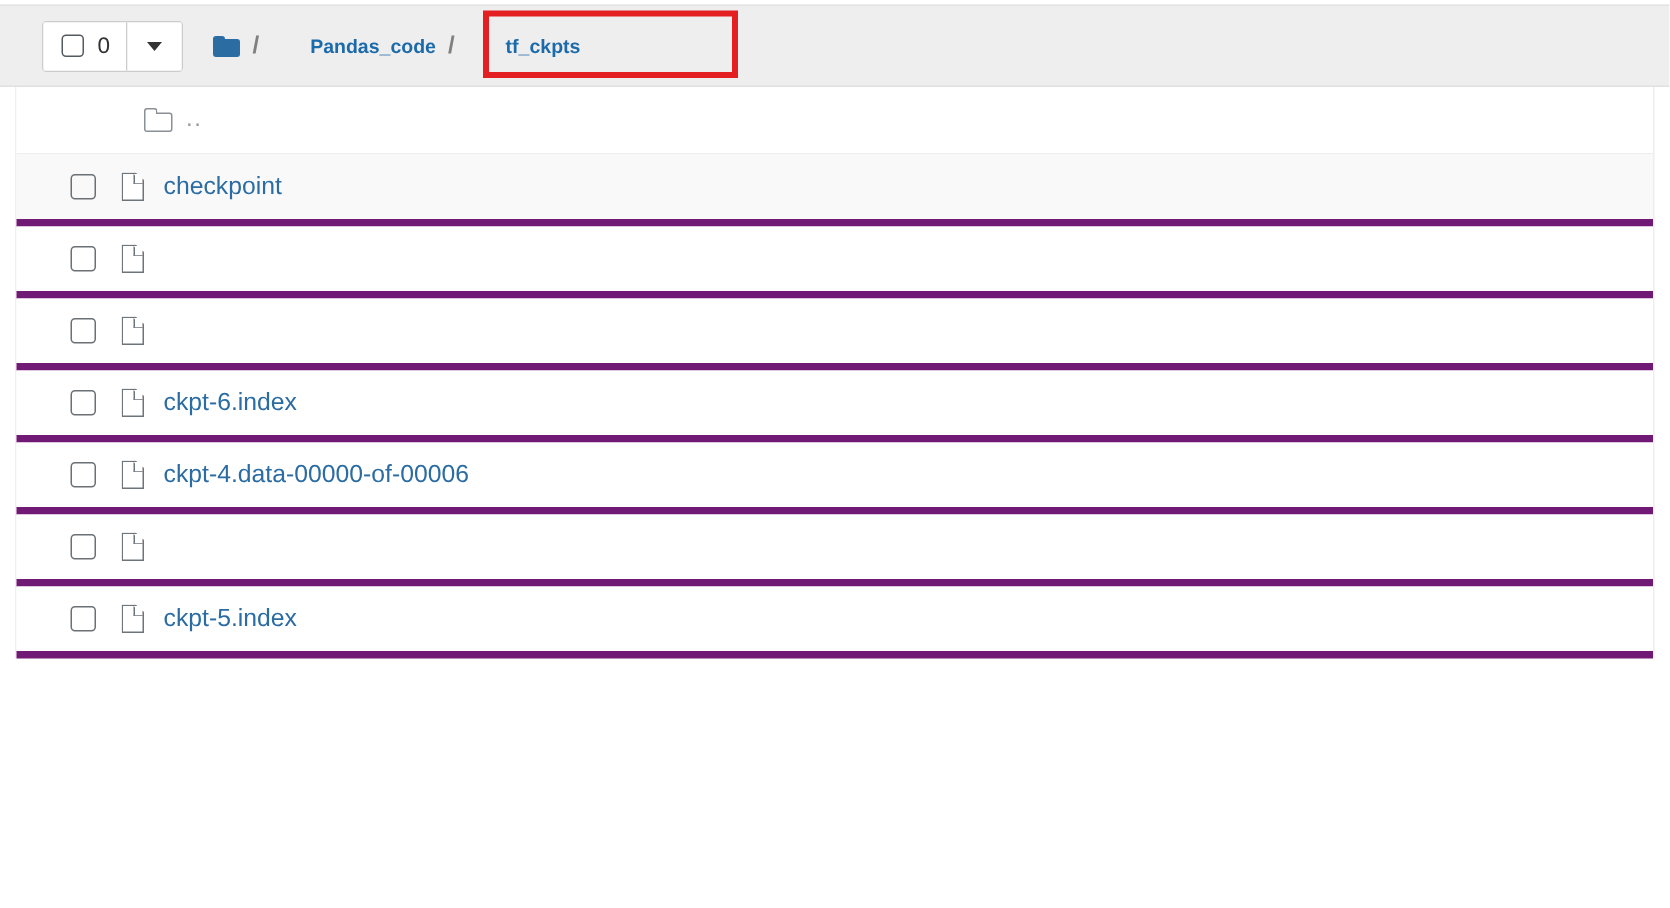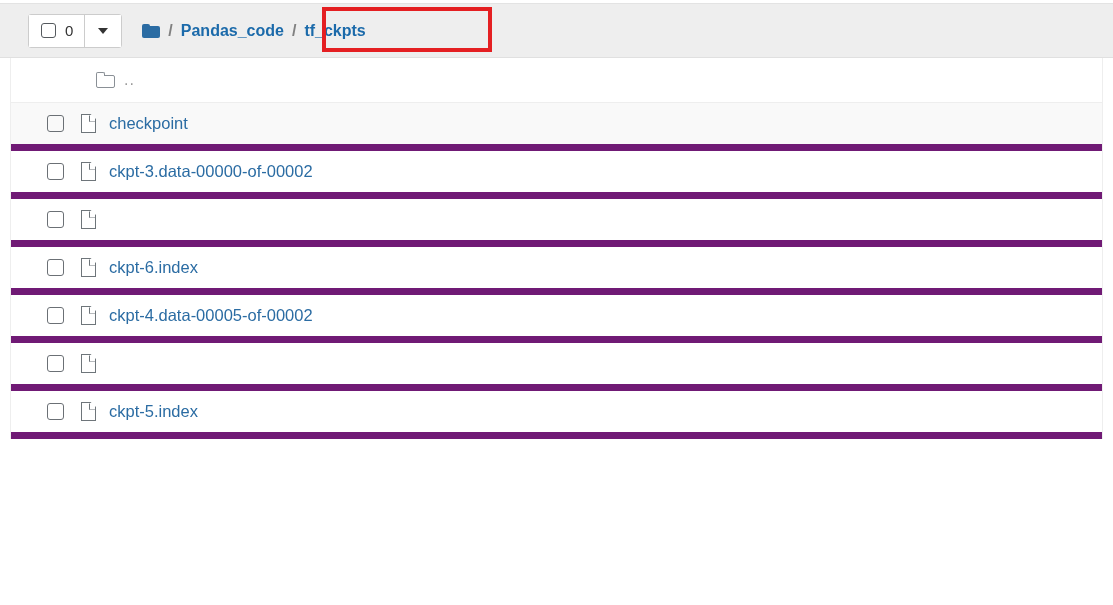--- a/index.html
+++ b/index.html
@@ -91,24 +91,25 @@
   .crumb-sep {
     color: #808080;
     font-weight: bold;
     font-size: 16px;
     margin: 0 8px;
     user-select: none;
   }
   .crumb-link {
     color: #1b6aaa;
     font-weight: bold;
-    font-size: 16px;
+    font-size: 13px;
     text-decoration: none;
     white-space: nowrap;
     cursor: pointer;
+    margin-left: 26px;
   }
   .folder-solid {
     position: relative;
     width: 18px;
     height: 14px;
     display: inline-block;
   }
   .folder-solid::before {
     content: "";
     position: absolute;
@@ -147,21 +148,21 @@
     width: 1093px;
     border-left: 1px solid #eeeeee;
     border-right: 1px solid #eeeeee;
     box-sizing: border-box;
   }
   .row {
     position: relative;
     height: 48px;
     display: flex;
     align-items: center;
-    border-bottom: 7px solid #701a75;
+    border-bottom: 5px solid #701a75;
     box-sizing: border-box;
     background: #ffffff;
   }
   .row.alt {
     background: #f9f9f9;
   }
   .row.parent-row {
     height: 45px;
     border-bottom: 1px solid #eeeeee;
   }
@@ -300,21 +301,20 @@
       <span class="file-ico"></span>
     </span>
     <a class="name-cell">checkpoint</a>
   </div>
 
   <div class="row">
     <span class="row-ck"></span>
     <span class="icon-cell">
       <span class="file-ico"></span>
     </span>
-    <a class="name-cell">ckpt-3.data-00000-of-00002</a>
   </div>
 
   <div class="row">
     <span class="row-ck"></span>
     <span class="icon-cell">
       <span class="file-ico"></span>
     </span>
   </div>
 
   <div class="row">
@@ -323,21 +323,21 @@
       <span class="file-ico"></span>
     </span>
     <a class="name-cell">ckpt-6.index</a>
   </div>
 
   <div class="row">
     <span class="row-ck"></span>
     <span class="icon-cell">
       <span class="file-ico"></span>
     </span>
-    <a class="name-cell">ckpt-4.data-00005-of-00002</a>
+    <a class="name-cell">ckpt-4.data-00000-of-00006</a>
   </div>
 
   <div class="row">
     <span class="row-ck"></span>
     <span class="icon-cell">
       <span class="file-ico"></span>
     </span>
   </div>
 
 

